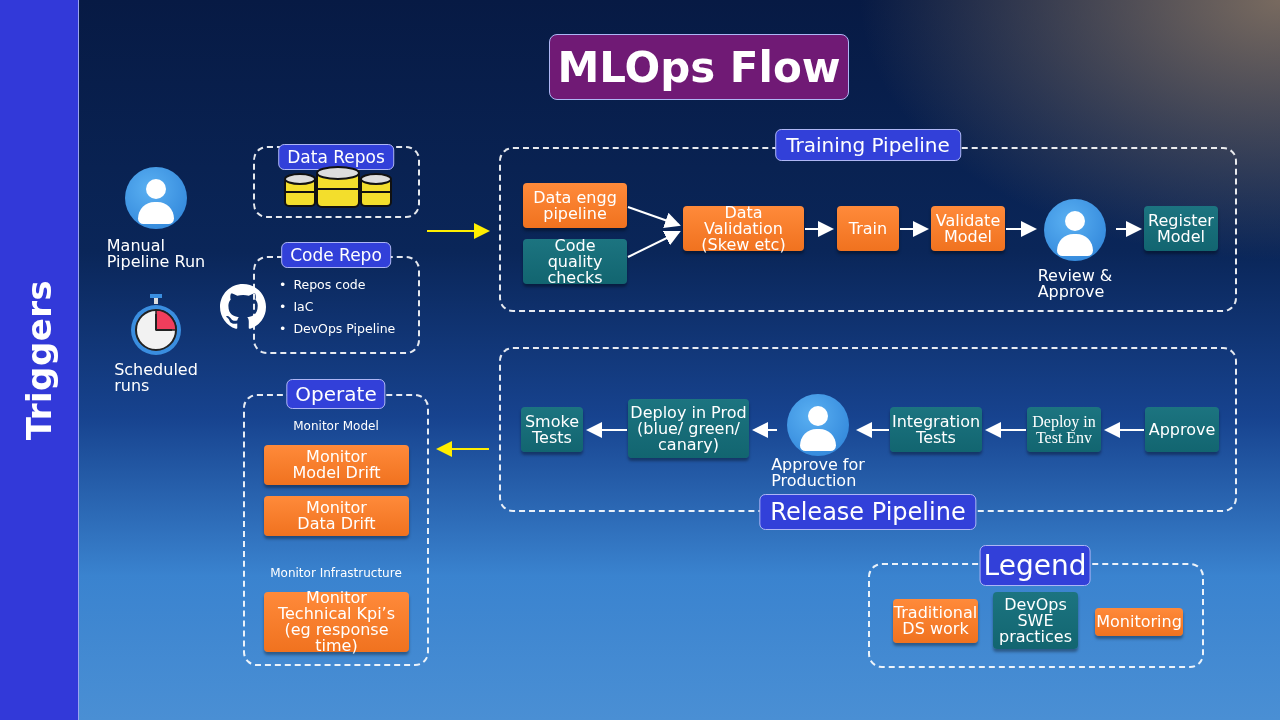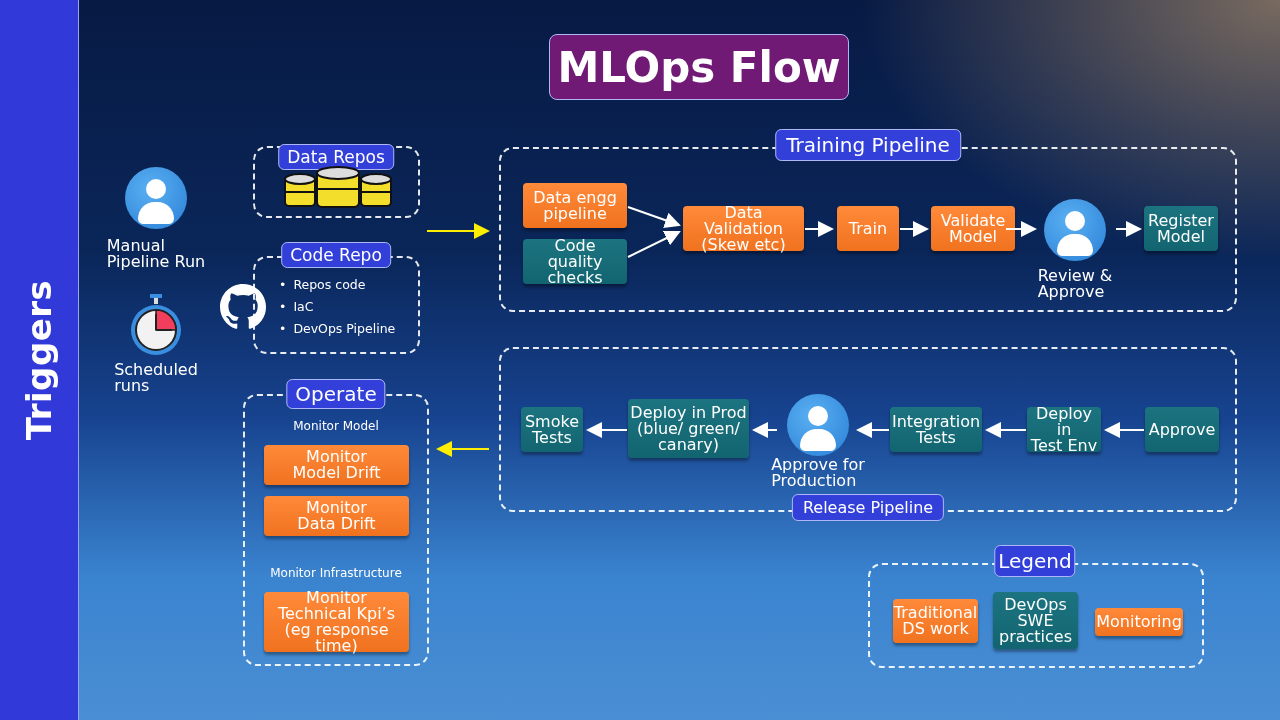--- a/index.html
+++ b/index.html
@@ -116,36 +116,36 @@
 <div class="group" style="left:499px;top:147px;width:738px;height:165px;"></div>
 <div class="group-label" style="left:868px;top:129px;font-size:20px;padding:3px 10px;">Training Pipeline</div>
 
 <div class="node orange" style="left:523px;top:183px;width:104px;height:45px;">Data engg
 pipeline</div>
 <div class="node teal" style="left:523px;top:239px;width:104px;height:45px;">Code quality
 checks</div>
 <div class="node orange" style="left:683px;top:206px;width:121px;height:45px;">Data Validation
 (Skew etc)</div>
 <div class="node orange" style="left:837px;top:206px;width:62px;height:45px;">Train</div>
-<div class="node orange" style="left:931px;top:206px;width:84px;height:45px;">Validate
+<div class="node orange" style="left:931px;top:206px;width:74px;height:45px;">Validate
 Model</div>
 <div class="user-icon" style="left:1044px;top:199px;">
   <div class="head"></div>
     <div class="body"></div>
 </div>
 <div class="caption" style="left:1075px;top:268px;">Review &amp;
 Approve</div>
 <div class="node teal" style="left:1144px;top:206px;width:74px;height:45px;">Register
 Model</div>
 
 <div class="group" style="left:499px;top:347px;width:738px;height:165px;"></div>
-<div class="group-label" style="left:868px;top:494px;font-size:16px;padding:3px 10px;">Release Pipeline</div>
+<div class="group-label" style="left:868px;top:494px;font-size:24px;padding:3px 10px;">Release Pipeline</div>
 
 <div class="node teal" style="left:1145px;top:407px;width:74px;height:45px;">Approve</div>
-<div class="node teal" style="left:1027px;top:407px;width:74px;height:45px;">Deploy in
+<div class="node teal" style="left:1027px;top:407px;width:74px;height:45px;font-family:Liberation Serif, serif;">Deploy in
 Test Env</div>
 <div class="node teal" style="left:890px;top:407px;width:92px;height:45px;">Integration
 Tests</div>
 <div class="user-icon" style="left:787px;top:394px;">
   <div class="head"></div>
     <div class="body"></div>
 </div>
 <div class="caption" style="left:818px;top:457px;">Approve for
 Production</div>
 <div class="node teal" style="left:628px;top:399px;width:121px;height:59px;">Deploy in Prod
@@ -160,21 +160,21 @@
 <div class="node orange" style="left:264px;top:445px;width:145px;height:40px;">Monitor
 Model Drift</div>
 <div class="node orange" style="left:264px;top:496px;width:145px;height:40px;">Monitor
 Data Drift</div>
 <div class="sub-heading" style="left:336px;top:566px;">Monitor Infrastructure</div>
 <div class="node orange" style="left:264px;top:592px;width:145px;height:60px;">Monitor
 Technical Kpi’s
 (eg response time)</div>
 
 <div class="group" style="left:868px;top:563px;width:336px;height:105px;"></div>
-<div class="group-label" style="left:1035px;top:545px;font-size:20px;padding:3px 3px;">Legend</div>
+<div class="group-label" style="left:1035px;top:545px;font-size:28px;padding:3px 3px;">Legend</div>
 <div class="node orange" style="left:893px;top:599px;width:85px;height:44px;">Traditional
 DS work</div>
 <div class="node teal" style="left:993px;top:592px;width:85px;height:57px;">DevOps
 SWE
 practices</div>
 <div class="node orange" style="left:1095px;top:608px;width:88px;height:28px;">Monitoring</div>
 
 <svg class="arrows" width="1280" height="720" viewBox="0 0 1280 720">
   <defs>
     <marker id="ah-w" markerWidth="8" markerHeight="8" refX="7" refY="4" orient="auto">

